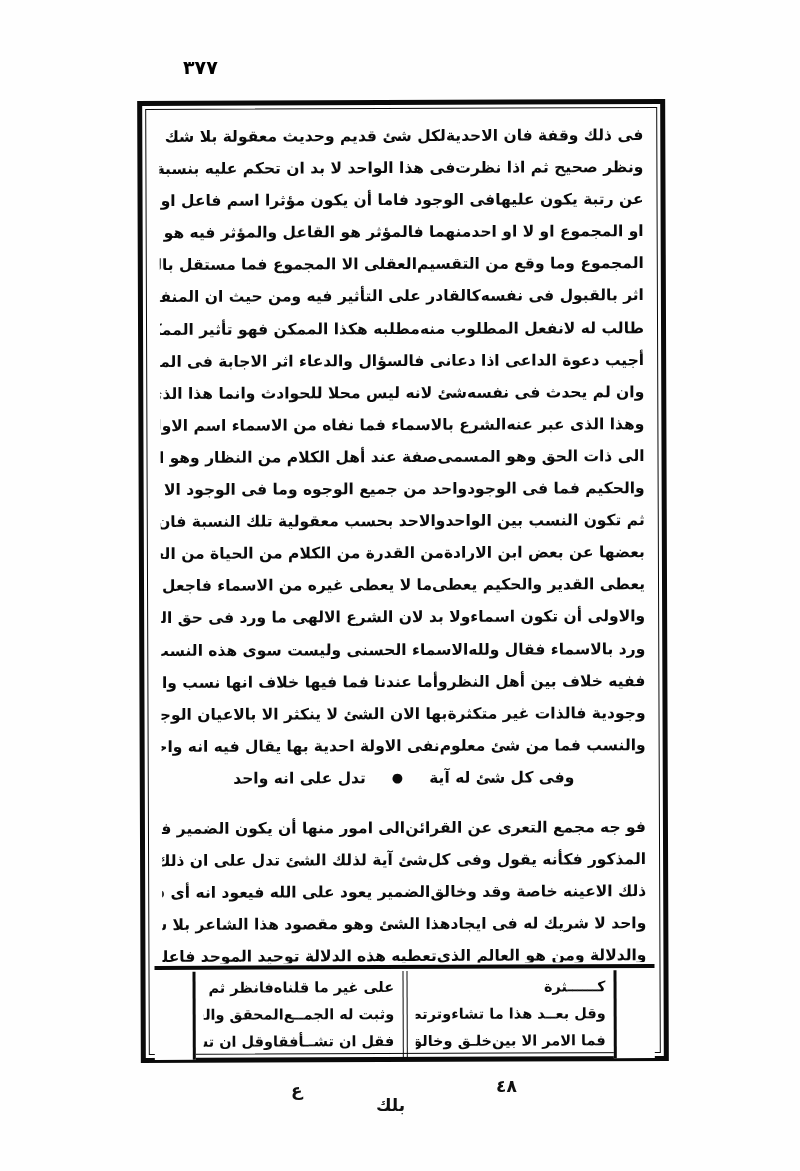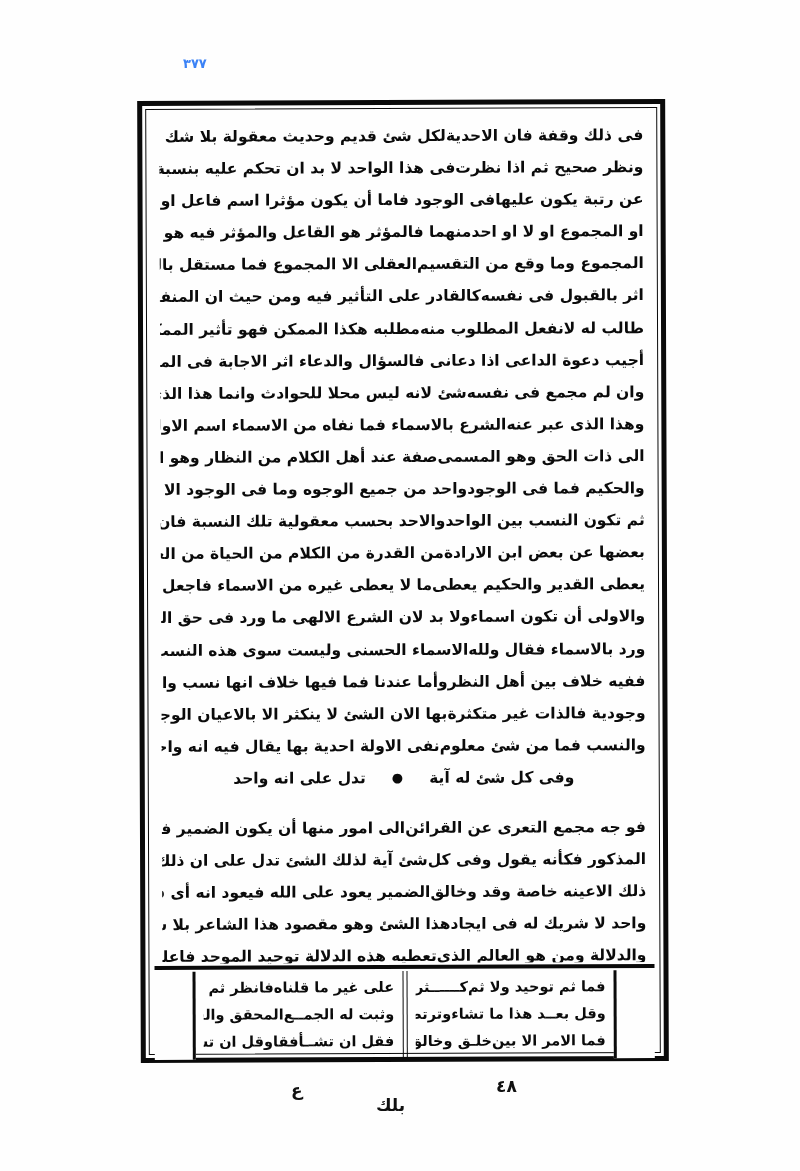--- a/index.html
+++ b/index.html
@@ -16,23 +16,23 @@
     background: #fefefe;
     overflow: hidden;
     font-family: "DejaVu Sans", sans-serif;
   }
 
   
   .folio-number {
     position: absolute;
     left: 183px;
     top: 56px;
-    font-size: 13px;
+    font-size: 19px;
     font-weight: 700;
-    color: #3b82f6;
+    color: #000000;
     letter-spacing: 0.5px;
     font-family: "DejaVu Sans", sans-serif;
   }
 
   
   .frame-outer {
     position: absolute;
     left: 139px;
     top: 100px;
     width: 528px;
@@ -228,21 +228,21 @@
           <span>كالقادر على التأثير فيه ومن حيث ان المنفعل يطلب أن يفعل فيه ما هو</span>
         </div>
         <div class="line">
           <span>طالب له لانفعل المطلوب منه</span>
           <span>مطلبه هكذا الممكن فهو تأثير الممكن فى الواجب الفاعل فانه جعله</span>
         </div>
         <div class="line">
           <span>أجيب دعوة الداعى اذا دعانى فالسؤال والدعاء اثر الاجابة فى المجيب</span>
         </div>
         <div class="line">
-          <span>وان لم مجمع فى نفسه</span>
+          <span>وان لم يحدث فى نفسه</span>
           <span>شئ لانه ليس محلا للحوادث وانما هذا الذى نثبته انما هو أعيان النسب</span>
         </div>
         <div class="line">
           <span>وهذا الذى عبر عنه</span>
           <span>الشرع بالاسماء فما نفاه من الاسماء اسم الاول فمعنى ليس للاخر وذلك المعنى منسوب</span>
         </div>
         <div class="line">
           <span>الى ذات الحق وهو المسمى</span>
           <span>صفة عند أهل الكلام من النظار وهو المسمى نسبة عند المحققين</span>
         </div>
@@ -315,21 +315,20 @@
       </div>
 
       <div class="box-divider"></div>
 
       <div class="poetry-box">
 
         <div class="pad-cell right-pad"></div>
 
         <div class="verse-col col-right">
           <div class="verse-line">
-            <span>فما ثم توحيد ولا ثم</span>
             <span>كــــــثرة</span>
           </div>
           <div class="verse-line">
             <span>وقل بعــد هذا ما تشاء</span>
             <span>وترتضى</span>
           </div>
           <div class="verse-line">
             <span>فما الامر الا بين</span>
             <span>خلـق وخالق</span>
           </div>

